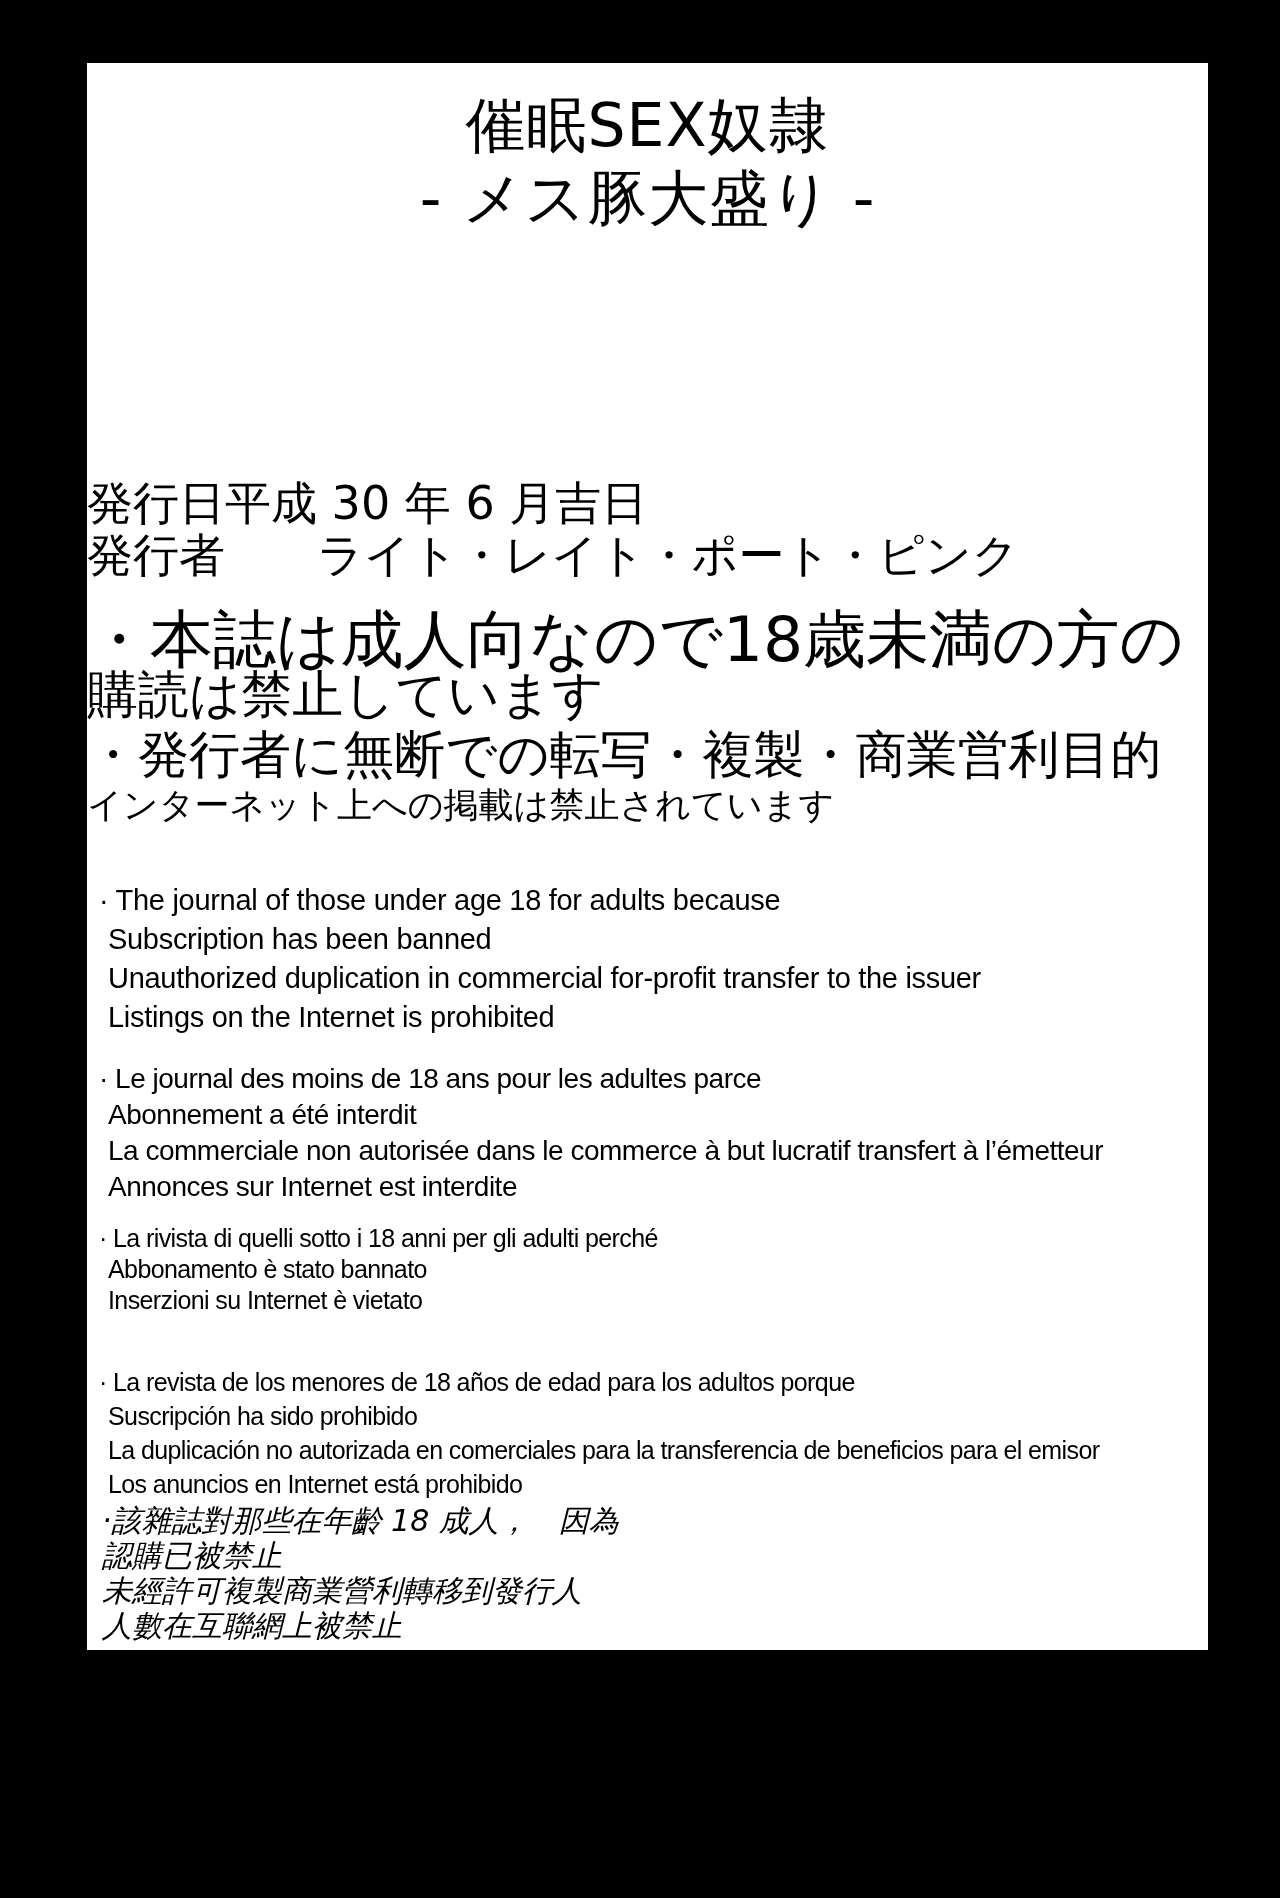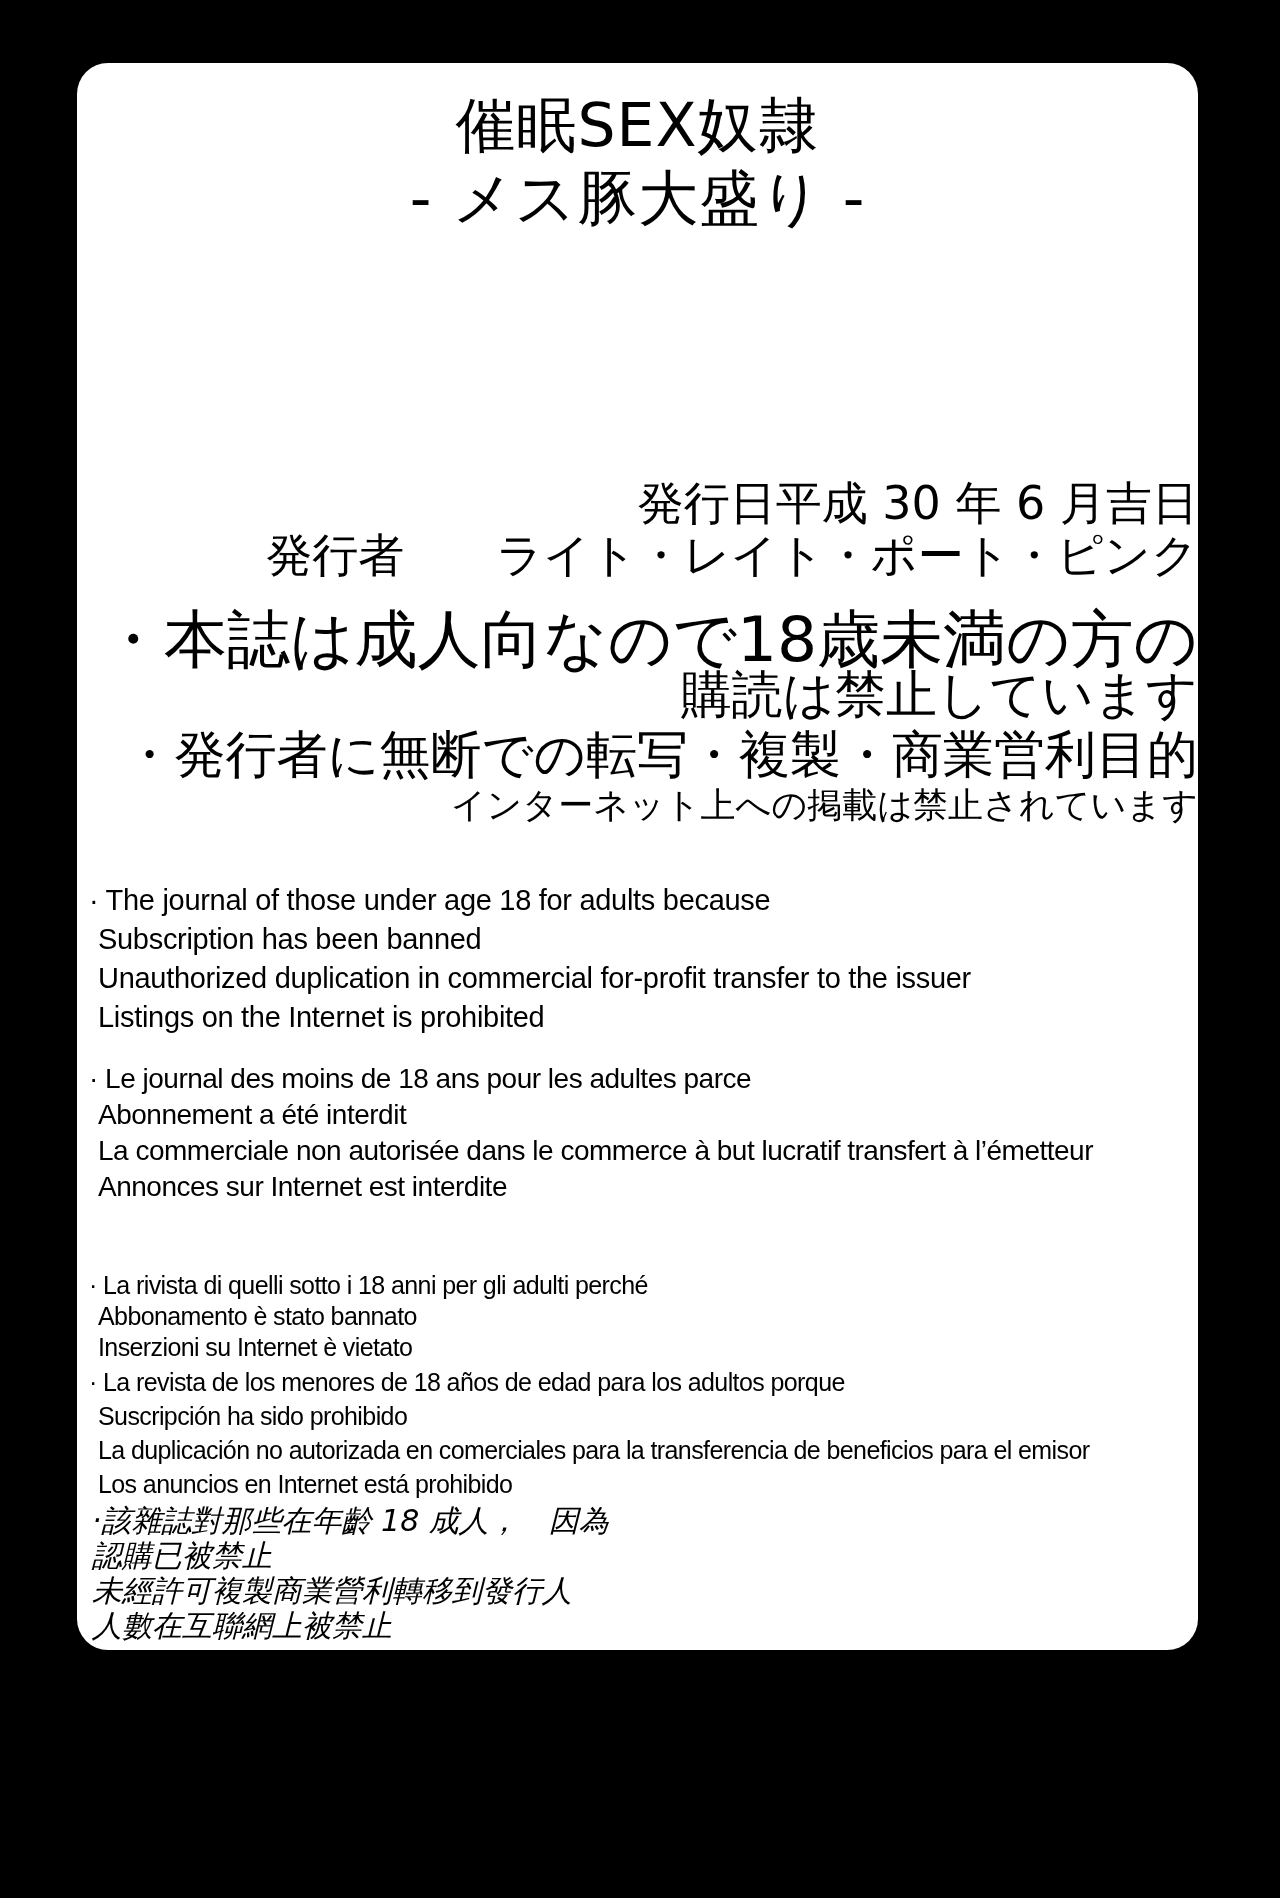--- a/index.html
+++ b/index.html
@@ -12,45 +12,44 @@
   }
   .canvas {
     position: relative;
     width: 1280px;
     height: 1898px;
     background: #000000;
     overflow: hidden;
   }
   .page {
     position: absolute;
-    left: 77px;
+    left: 87px;
     top: 63px;
     width: 1121px;
     height: 1587px;
     background: #ffffff;
     color: #000000;
-    border-radius: 31px;
   }
   .title-block {
     position: absolute;
     top: 26px;
     left: 0;
     width: 100%;
     text-align: center;
     font-size: 60px;
     line-height: 73px;
     font-family: "DejaVu Sans", sans-serif;
     letter-spacing: 1px;
     white-space: nowrap;
   }
   .jp-line {
     position: absolute;
     left: 0;
     width: 100%;
-    text-align: right;
+    text-align: left;
     white-space: nowrap;
     font-family: "DejaVu Sans", sans-serif;
   }
   #jp1 { top: 410px; font-size: 46px; }
   #jp2 { top: 462px; font-size: 46px; }
   #jp3 { top: 534px; font-size: 63px; }
   #jp4 { top: 598px; font-size: 51px; }
   #jp5 { top: 658px; font-size: 51px; }
   #jp6 { top: 719px; font-size: 35px; }
   .notice {
@@ -74,21 +73,20 @@
     font-size: 28px;
     line-height: 36px;
     letter-spacing: -0.5px;
   }
   .notice-it {
     top: 1160px;
     font-family: "Liberation Sans", sans-serif;
     font-size: 25px;
     line-height: 31px;
     letter-spacing: -0.6px;
-    margin-top: 47px;
   }
   .notice-es {
     top: 1302px;
     font-family: "Liberation Sans", sans-serif;
     font-size: 25px;
     line-height: 34px;
     letter-spacing: -0.6px;
   }
   .notice-zh {
     top: 1440px;

